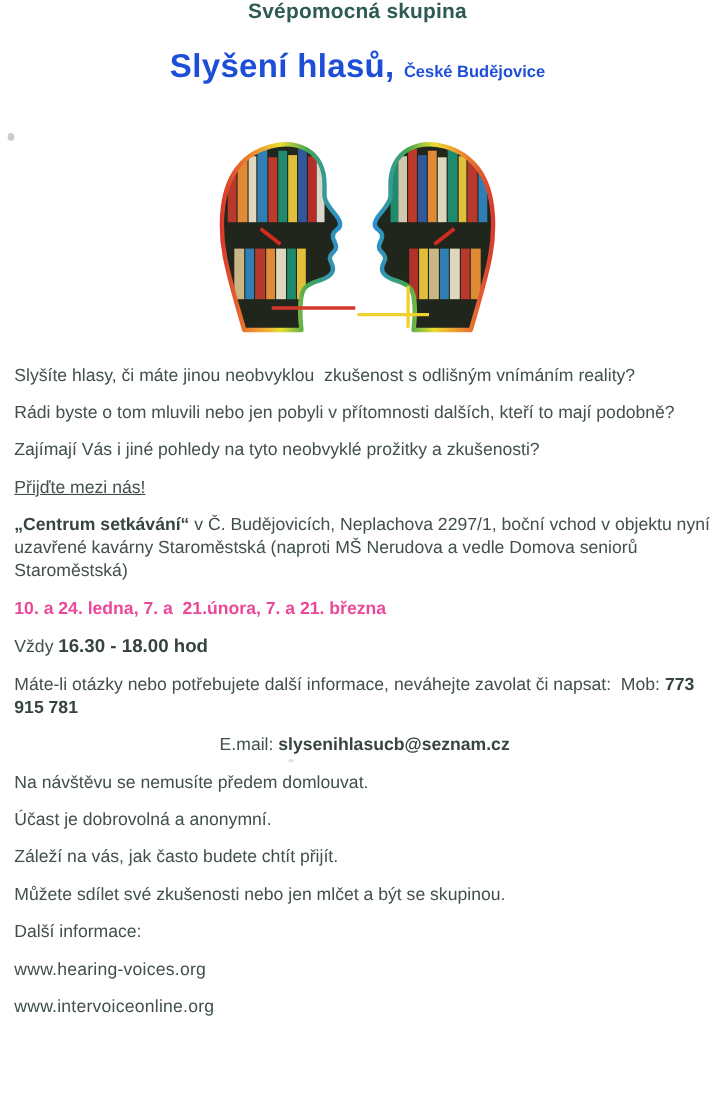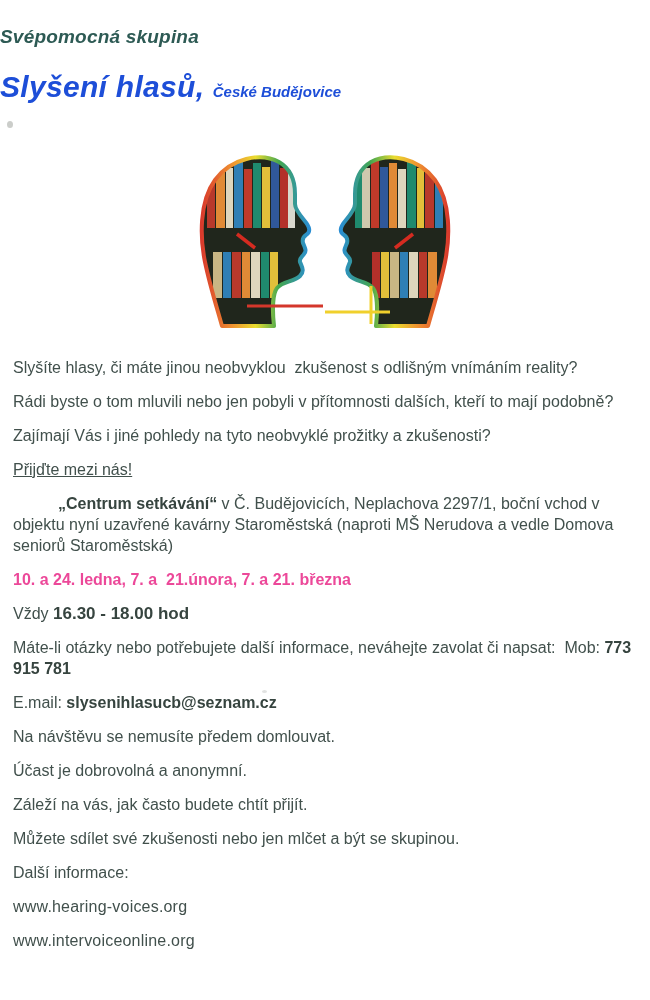--- a/index.html
+++ b/index.html
@@ -7,44 +7,44 @@
     width:650px; height:1000px;
     background:#ffffff;
     font-family:"Liberation Sans", sans-serif;
     color:#41504c;
     position:relative;
     overflow:hidden;
   }
   .page { width:650px; height:1000px; position:relative; }
 
   
-  .header { padding-top:26px;font-style:italic; }
+  .header { text-align:center; padding-top:0; }
   .subtitle {
     font-size:19px; font-weight:bold; color:#2d5a54; letter-spacing:0.2px;
   }
   .title-line { margin-top:22px; color:#1d4ed8; }
   .title-main { font-size:30px; font-weight:bold; letter-spacing:0.3px; }
   .title-suffix { font-size:15px; font-weight:bold; margin-left:4px; }
 
   
   .illustration { width:300px; height:185px; margin:42px auto 0; }
 
   
   .content { padding:0 0 0 13px; margin-top:26px; }
   .content p { margin:0 0 13px 0; font-size:16px; line-height:21px; white-space:pre-wrap; }
   .cta { margin-bottom:14px;text-decoration:underline; }
   .venue { line-height:26px; margin-bottom:6px; }
-  .venue b { color:#36443f;margin-left:45px; }
+  .venue b { color:#36443f; }
   .schedule-freq { margin-bottom:15px; }
   .dates { font-weight:bold; font-size:17px; line-height:22px; color:#ec4899; margin-bottom:13px; }
   .time-line { margin-bottom:14px; }
   .time-bold { font-weight:bold; font-size:17px; color:#36443f; }
   .contact-line { font-size:14.5px; line-height:20px; margin-bottom:13px; }
   .contact-line b, .email-line b { color:#36443f; }
-  .email-line { font-size:14.5px; line-height:20px; text-align:left; margin-bottom:16px; }
+  .email-line { font-size:14.5px; line-height:20px; text-align:center; margin-bottom:16px; }
   .note { margin-bottom:12px; }
   .footer-label { margin-top:40px; }
   .weblink { letter-spacing:0.2px; }
 
   
   .speck { position:absolute; background:#6a6f68; border-radius:50%; opacity:0.35; }
   .speck-1 { left:7px; top:121px; width:6px; height:7px; }
   .speck-2 { left:262px; top:690px; width:5px; height:3px; opacity:0.2; }
 </style>
 </head>

